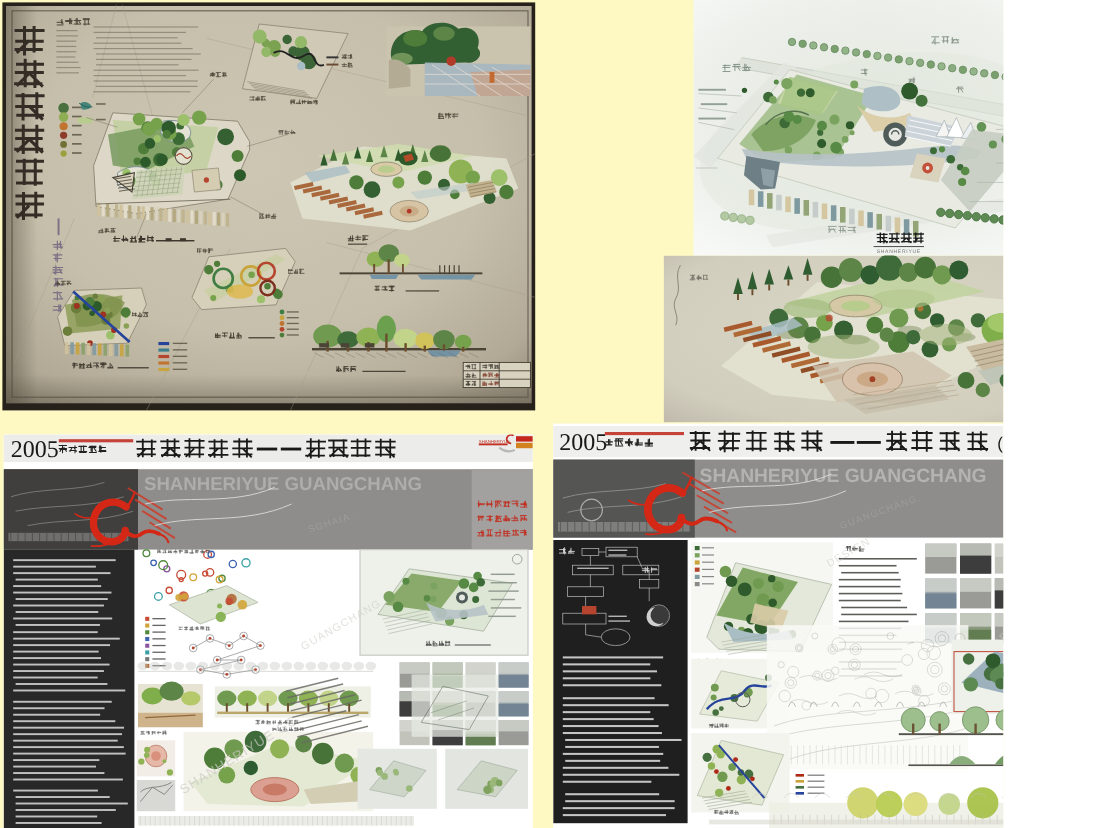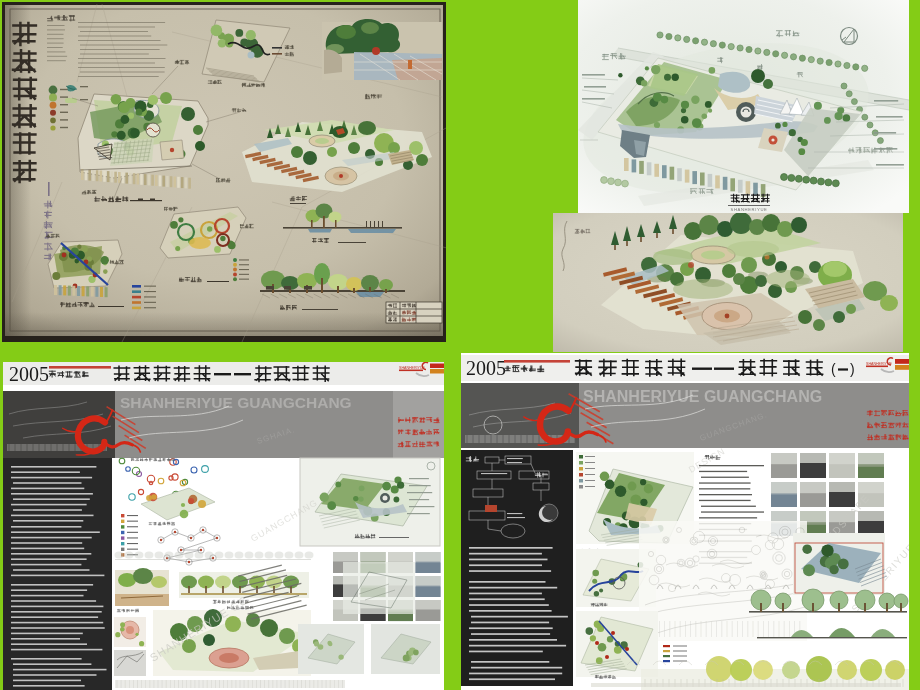--- a/index.html
+++ b/index.html
@@ -1,12 +1,12 @@
 <!DOCTYPE html>
-<html><head><meta charset="utf-8"><style>html,body{margin:0;padding:0;background:#ffffff;}#page{position:relative;width:920px;height:690px;background:#84cc16;overflow:hidden;font-family:"Liberation Sans",sans-serif;}</style></head><body>
+<html><head><meta charset="utf-8"><style>html,body{margin:0;padding:0;background:#ffffff;}#page{position:relative;width:836px;height:690px;background:#fef9c3;overflow:hidden;font-family:"Liberation Sans",sans-serif;}</style></head><body>
 <div id="page">
 
 <div style="position:absolute;left:2px;top:2px;width:444px;height:340px;background:#26211b;">
 <svg width="444" height="340" viewBox="0 0 444 340">
 <defs>
           <radialGradient id="aPaper" cx="48%" cy="40%" r="78%">
             <stop offset="0%" stop-color="#cdc6b3"></stop>
             <stop offset="55%" stop-color="#c6bfab"></stop>
             <stop offset="85%" stop-color="#b2aa96"></stop>
             <stop offset="100%" stop-color="#948c7a"></stop>

